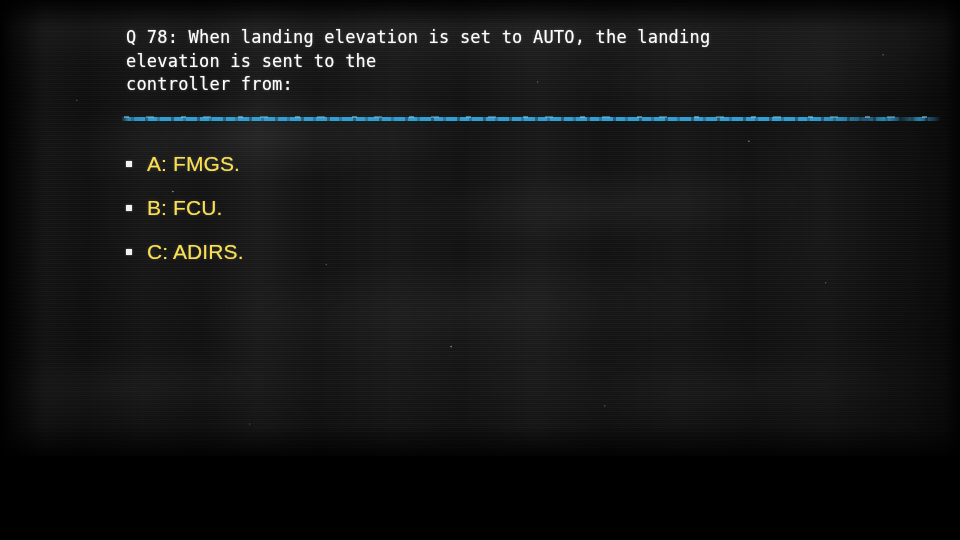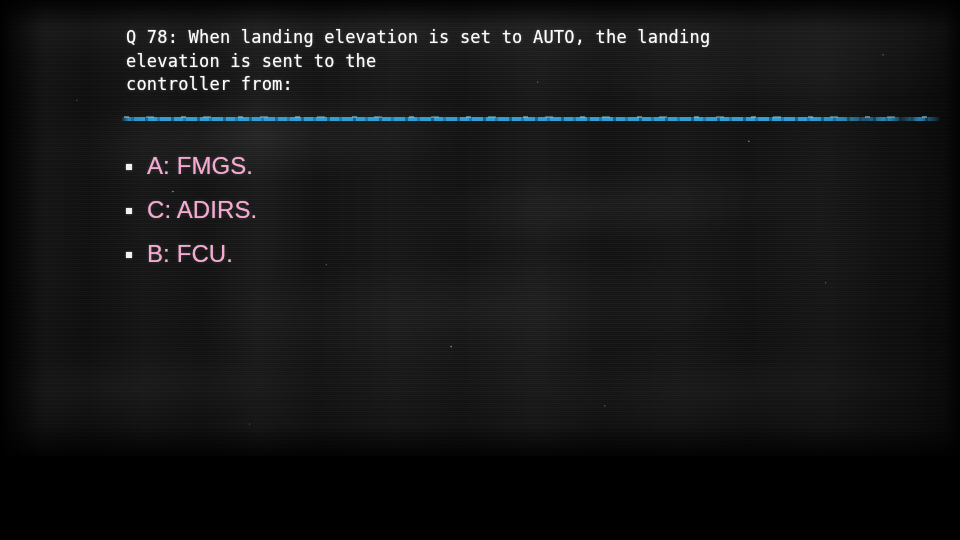--- a/index.html
+++ b/index.html
@@ -235,23 +235,23 @@
     height: 6px;
     background: #f2f2f2;
     display: inline-block;
     position: relative;
     top: -4px;
     margin-right: 15px;
     box-shadow: 0 0 2px rgba(255,255,255,0.5);
   }
   .option-text {
     font-family: "Liberation Sans", sans-serif;
-    font-size: 24px;
+    font-size: 21px;
     font-weight: 400;
-    color: #f9a8d4;
+    color: #fde047;
     letter-spacing: 0.1px;
     white-space: nowrap;
     text-shadow: 0 0 1px rgba(255,255,255,0.4), 0 0 5px rgba(225,238,248,0.14);
   }
 </style>
 </head>
 <body>
 
 <div id="slide">
 
@@ -273,22 +273,22 @@
       <div class="fleck"></div>
     </div>
 
     <ul id="options-list">
       <li class="option-item">
         <span class="option-bullet"></span>
         <span class="option-text">A: FMGS.</span>
       </li>
       <li class="option-item">
         <span class="option-bullet"></span>
-        <span class="option-text">C: ADIRS.</span>
+        <span class="option-text">B: FCU.</span>
       </li>
       <li class="option-item">
         <span class="option-bullet"></span>
-        <span class="option-text">B: FCU.</span>
+        <span class="option-text">C: ADIRS.</span>
       </li>
     </ul>
 
   </div>
 </div>
 
 </body></html>

